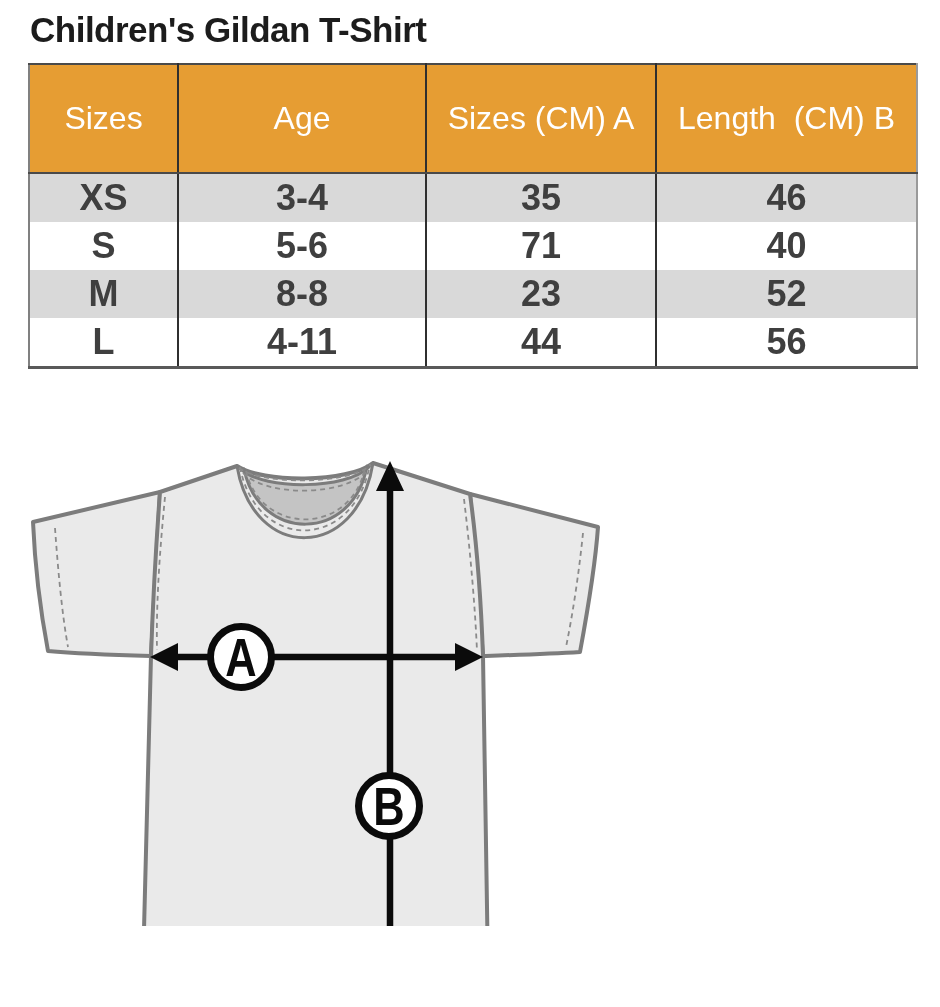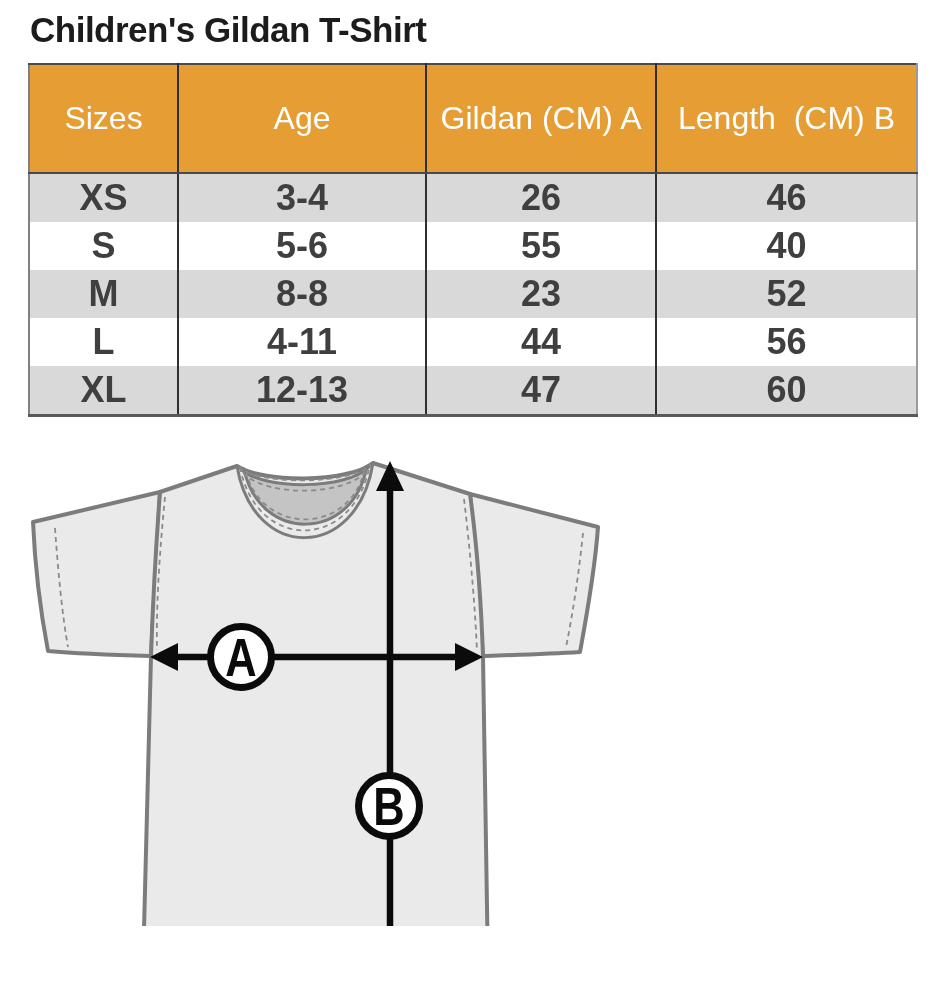--- a/index.html
+++ b/index.html
@@ -51,54 +51,48 @@
     <colgroup>
       <col style="width:149px">
         <col style="width:248px">
         <col style="width:230px">
         <col style="width:261px">
     </colgroup>
     <thead>
       <tr>
         <th>Sizes</th>
         <th>Age</th>
-        <th>Gildan (CM) A</th>
+        <th>Sizes (CM) A</th>
         <th>Length  (CM) B</th>
       </tr>
     </thead>
     <tbody>
       <tr class="alt">
         <td>XS</td>
         <td>3-4</td>
-        <td>26</td>
+        <td>35</td>
         <td>46</td>
       </tr>
       <tr>
         <td>S</td>
         <td>5-6</td>
-        <td>55</td>
+        <td>71</td>
         <td>40</td>
       </tr>
       <tr class="alt">
         <td>M</td>
         <td>8-8</td>
         <td>23</td>
         <td>52</td>
       </tr>
       <tr>
         <td>L</td>
         <td>4-11</td>
         <td>44</td>
         <td>56</td>
-      </tr>
-      <tr class="alt">
-        <td>XL</td>
-        <td>12-13</td>
-        <td>47</td>
-        <td>60</td>
       </tr>
     </tbody>
   </table>
 
   <svg class="diagram" width="660" height="567" viewBox="0 440 660 567" xmlns="http://www.w3.org/2000/svg">
 
     <path class="sleeve" d="M160,492 L33,522 C35,568 41,614 48,651 C82,654 116,655 151,656 Z"></path>
     <path class="sleeve" d="M470,494 L598,527 C595,570 587,614 580,652 C548,654 515,655 483,656 Z"></path>
 
     <path class="bodypanel" d="M160,492 L237,466 C262,483 348,483 373,463 L470,494

